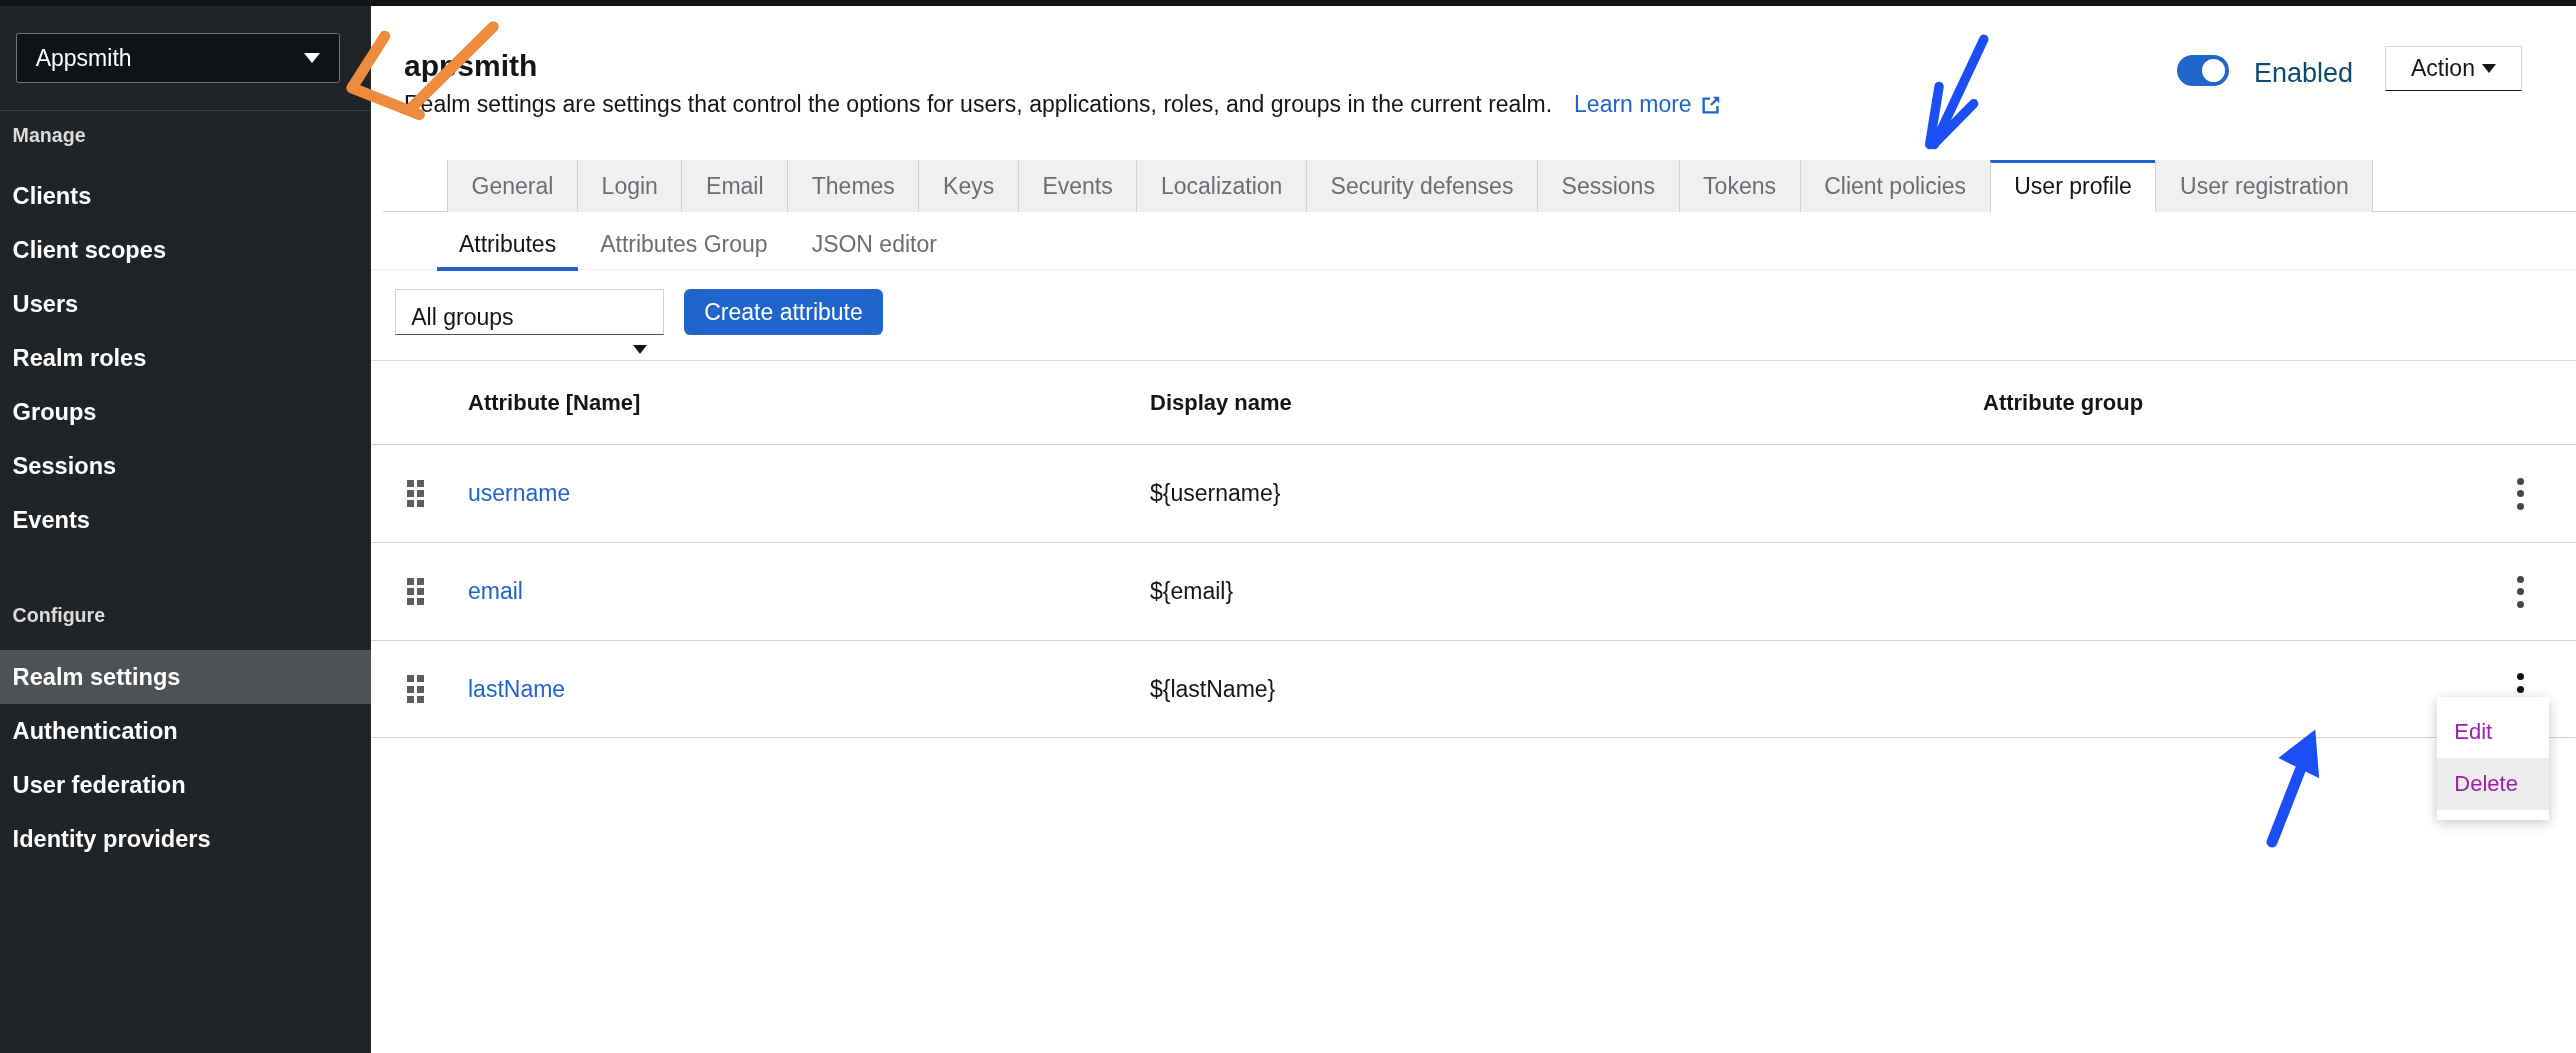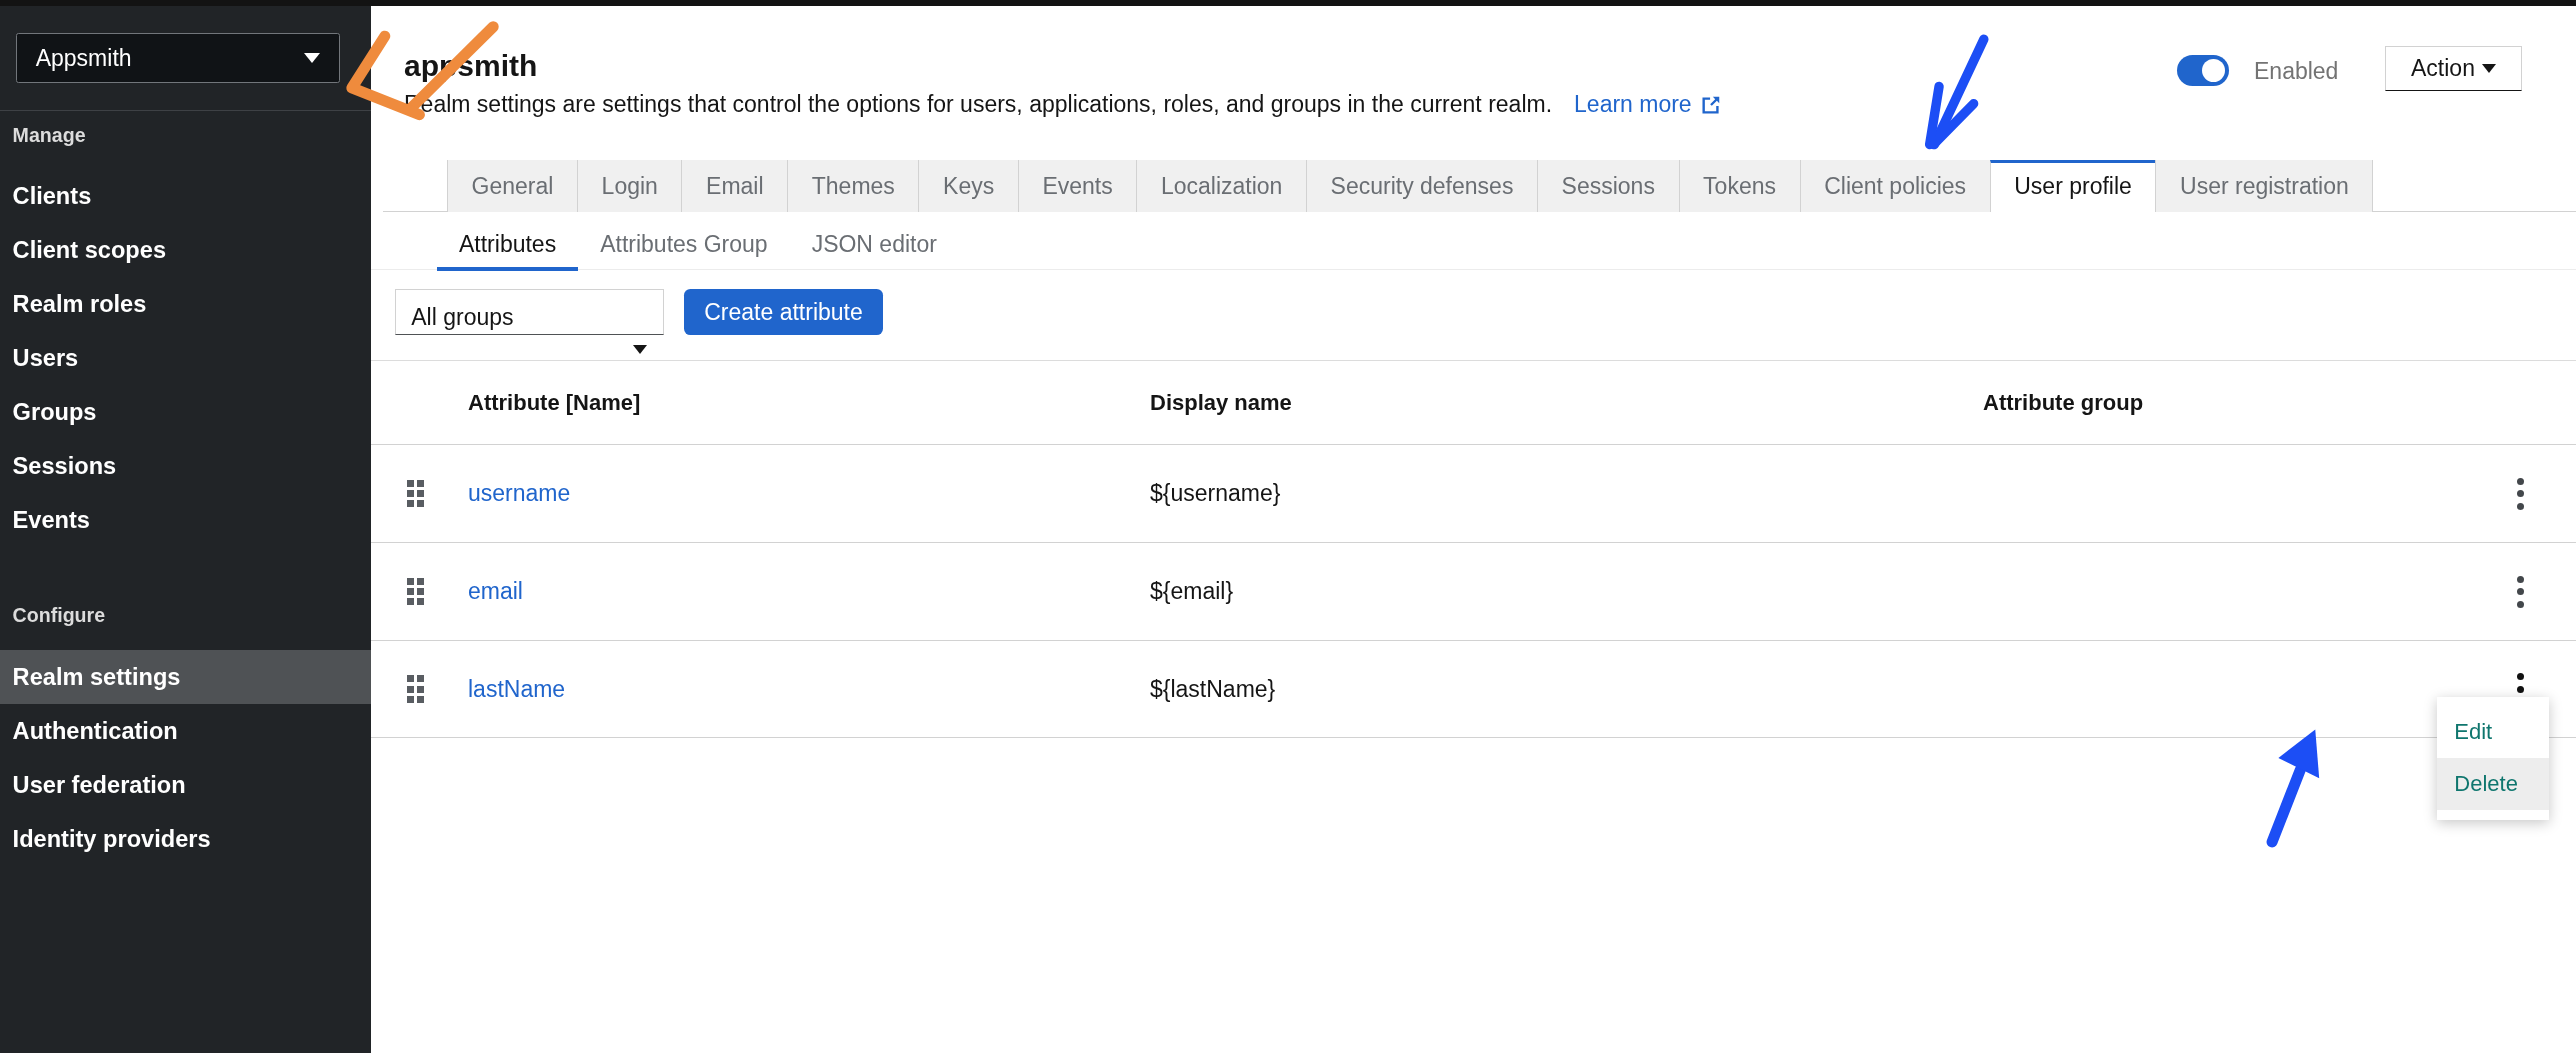--- a/index.html
+++ b/index.html
@@ -21,21 +21,21 @@
   .nav-item { height:54px; line-height:54px; padding-left:12.6px; color:#fff; font-size:23.6px; cursor:pointer; }
   .nav-item.active { background:#4f5255; }
 
   
   .main { position:absolute; left:371px; top:0; right:0; height:100%; background:#fff; }
   .page-title { position:absolute; left:33px; top:49px; font-size:30px; font-weight:700; color:#151515; }
   .desc-row { position:absolute; left:33px; top:91px; font-size:23px; color:#151515; display:flex; align-items:center; gap:22px; white-space:nowrap; }
   .learn-more { color:#2065cc; display:inline-flex; align-items:center; gap:7.9px; cursor:pointer; }
   .toggle { position:absolute; left:1806px; top:55px; width:52px; height:31px; border-radius:15.7px; background:#2065cc; cursor:pointer; }
   .toggle-knob { position:absolute; right:3.9px; top:3.9px; width:23.6px; height:23.6px; border-radius:50%; background:#fff; }
-  .enabled-label { position:absolute; left:1883px; top:58px; font-size:23px; color:#737373; }
+  .enabled-label { position:absolute; left:1883px; top:58px; font-size:27px; color:#0c4a6e; }
   .action-btn { position:absolute; left:2014px; top:46px; width:137px; height:45px; background:#fff;
     border:0.8px solid #d2d2d2; border-bottom:1.6px solid #151515; display:flex; align-items:center; justify-content:center;
     gap:7px; font-size:23px; color:#151515; cursor:pointer; }
   .action-btn .caret { border-top-width:9.4px; border-left-width:7.9px; border-right-width:7.9px; }
 
   
   .tabs-row { position:absolute; left:12px; right:0; top:160px; height:52px; display:flex; padding-left:64px; border-bottom:0.8px solid #d2d2d2; }
   .tab { height:52px; line-height:52px; padding:0 23.6px; background:#f0f0f0; color:#6a6e73; font-size:23px;
     border-left:0.8px solid #d2d2d2; cursor:pointer; white-space:nowrap; }
   .tab:last-child { border-right:0.8px solid #d2d2d2; }
@@ -70,21 +70,21 @@
   .attr-link { color:#2065cc; cursor:pointer; }
   .grip { display:grid; grid-template-columns:7px 7px; grid-auto-rows:7px; gap:3.1px; cursor:grab; }
   .grip b { background:#595d62; }
   .kebab { display:flex; flex-direction:column; gap:5.5px; align-items:center; cursor:pointer; padding:7.9px; }
   .kebab i { width:7px; height:7px; border-radius:50%; background:#43474b; }
   .kebab.dark i { background:#111; }
 
   
   .menu { position:absolute; left:2066px; top:697px; width:112px; background:#fff; padding:9.4px 0;
     box-shadow:0 3.1px 12.6px rgba(0,0,0,0.22); z-index:40; }
-  .menu-item { height:52px; line-height:52px; padding-left:17.3px; font-size:22px; color:#0f766e; cursor:pointer; }
+  .menu-item { height:52px; line-height:52px; padding-left:17.3px; font-size:22px; color:#a21caf; cursor:pointer; }
   .menu-item.highlighted { background:#ededed; }
 
   
   .arrows { position:absolute; top:0; left:0; width:2576px; height:1054px; z-index:60; pointer-events:none; }
 </style>
 </head>
 <body>
 
 <div class="page">
   <div class="topbar"></div>
@@ -92,22 +92,22 @@
   <div class="sidebar">
     <div class="realm-select">
       <span>Appsmith</span>
       <span class="caret" style="color:#fff"></span>
     </div>
     <div class="side-divider"></div>
     <div class="nav">
       <div class="nav-label">Manage</div>
       <div class="nav-item">Clients</div>
       <div class="nav-item">Client scopes</div>
+      <div class="nav-item">Users</div>
       <div class="nav-item">Realm roles</div>
-      <div class="nav-item">Users</div>
       <div class="nav-item">Groups</div>
       <div class="nav-item">Sessions</div>
       <div class="nav-item">Events</div>
       <div class="nav-label configure">Configure</div>
       <div class="nav-item active">Realm settings</div>
       <div class="nav-item">Authentication</div>
       <div class="nav-item">User federation</div>
       <div class="nav-item">Identity providers</div>
     </div>
   </div>

